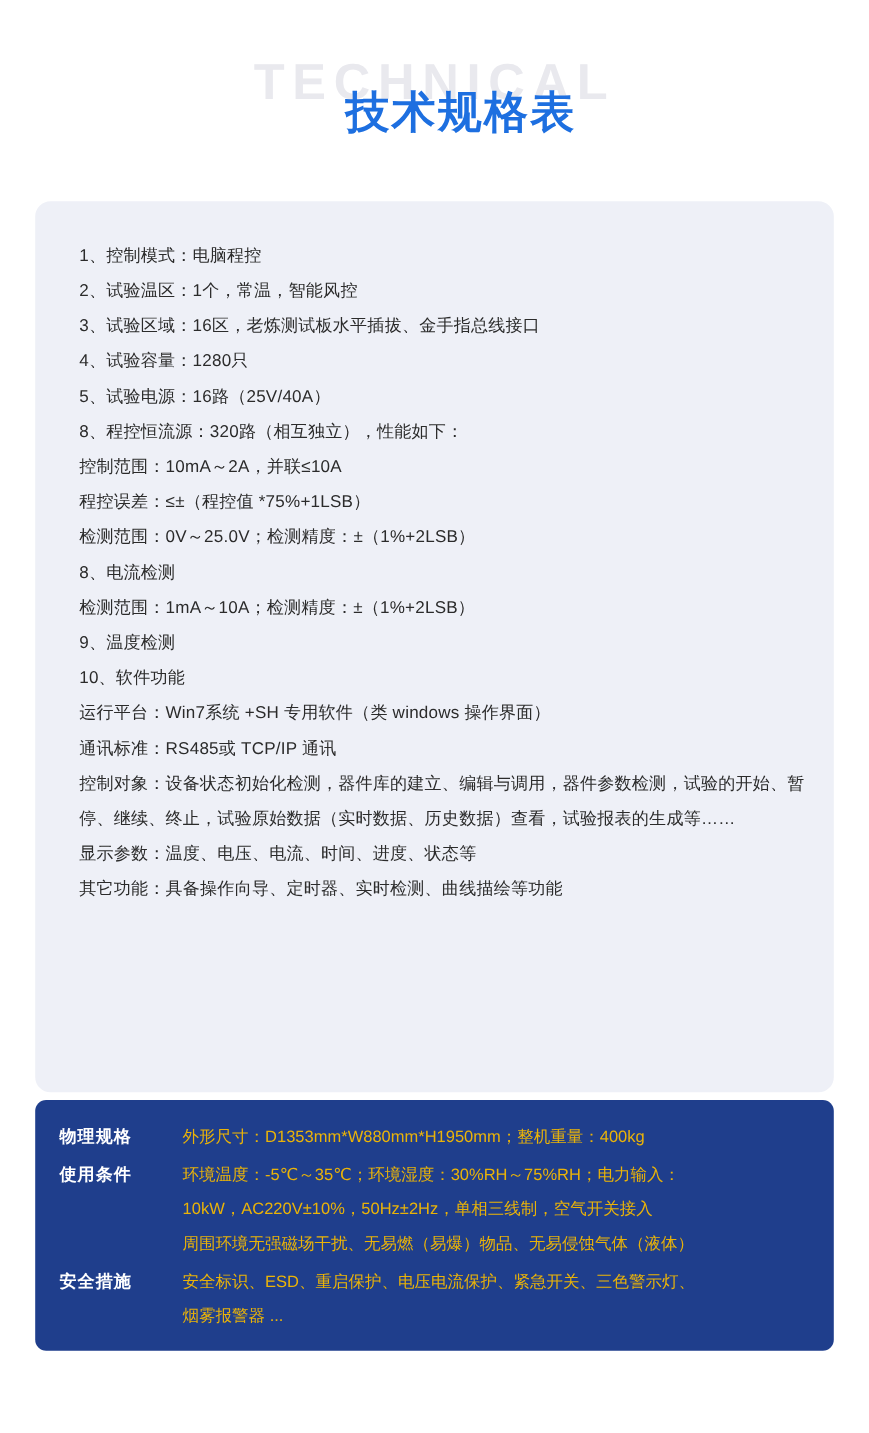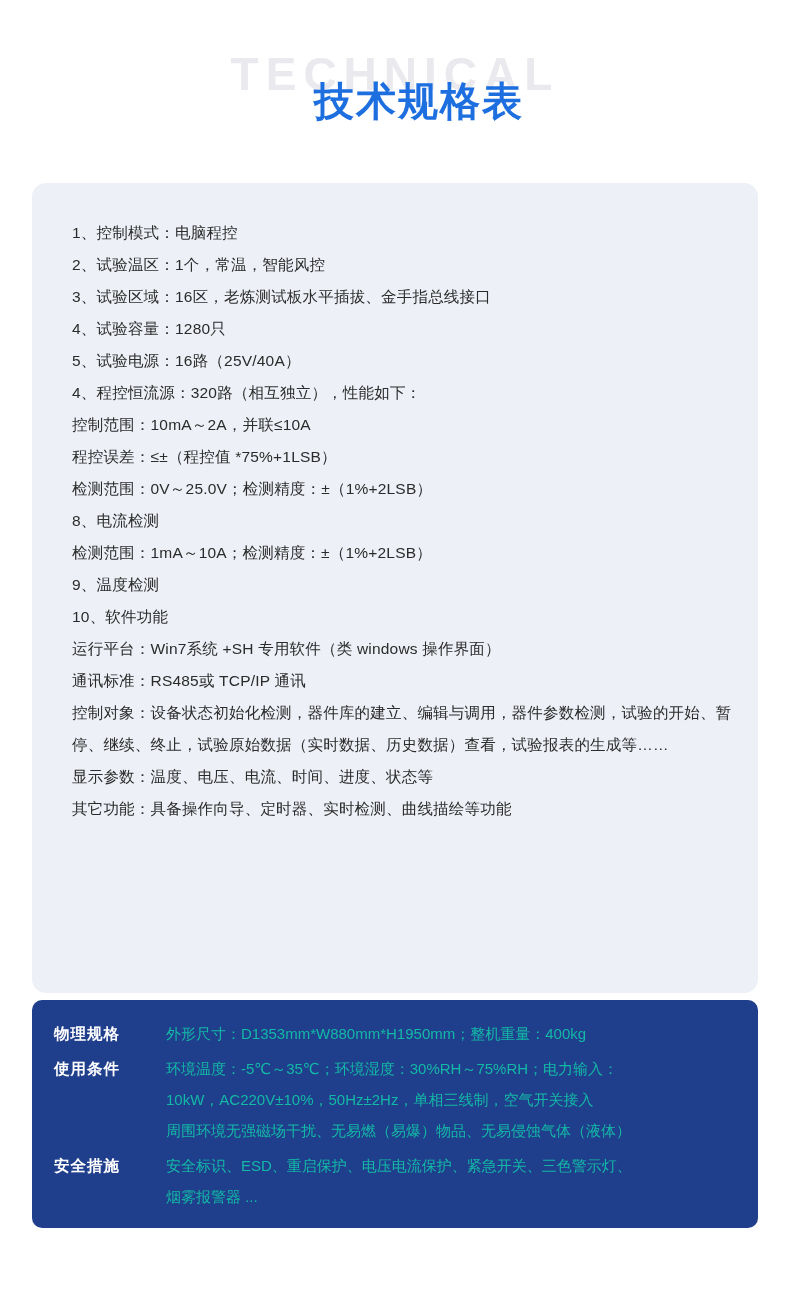--- a/index.html
+++ b/index.html
@@ -106,21 +106,21 @@
     font-size: 15.5px;
     font-weight: bold;
     line-height: 31px;
     color: #ffffff;
     letter-spacing: 1px;
   }
   .blue-value {
     flex: 1 1 auto;
     font-size: 15px;
     line-height: 31px;
-    color: #14b8a6;
+    color: #eab308;
   }
   .blue-value div {
     line-height: 31px;
   }
 
   
   .footer-space {
     position: absolute;
     top: 1240px;
     left: 0;
@@ -139,21 +139,21 @@
     <div class="main-title">技术规格表</div>
   </div>
 
   <div class="spec-card">
     <ul class="spec-list">
         <li>1、控制模式：电脑程控</li>
         <li>2、试验温区：1个，常温，智能风控</li>
         <li>3、试验区域：16区，老炼测试板水平插拔、金手指总线接口</li>
         <li>4、试验容量：1280只</li>
         <li>5、试验电源：16路（25V/40A）</li>
-        <li>4、程控恒流源：320路（相互独立），性能如下：</li>
+        <li>8、程控恒流源：320路（相互独立），性能如下：</li>
         <li>控制范围：10mA～2A，并联≤10A</li>
         <li>程控误差：≤±（程控值 *75%+1LSB）</li>
         <li>检测范围：0V～25.0V；检测精度：±（1%+2LSB）</li>
         <li>8、电流检测</li>
         <li>检测范围：1mA～10A；检测精度：±（1%+2LSB）</li>
         <li>9、温度检测</li>
         <li>10、软件功能</li>
         <li>运行平台：Win7系统 +SH 专用软件（类 windows 操作界面）</li>
         <li>通讯标准：RS485或 TCP/IP 通讯</li>
         <li>控制对象：设备状态初始化检测，器件库的建立、编辑与调用，器件参数检测，试验的开始、暂停、继续、终止，试验原始数据（实时数据、历史数据）查看，试验报表的生成等……</li>

